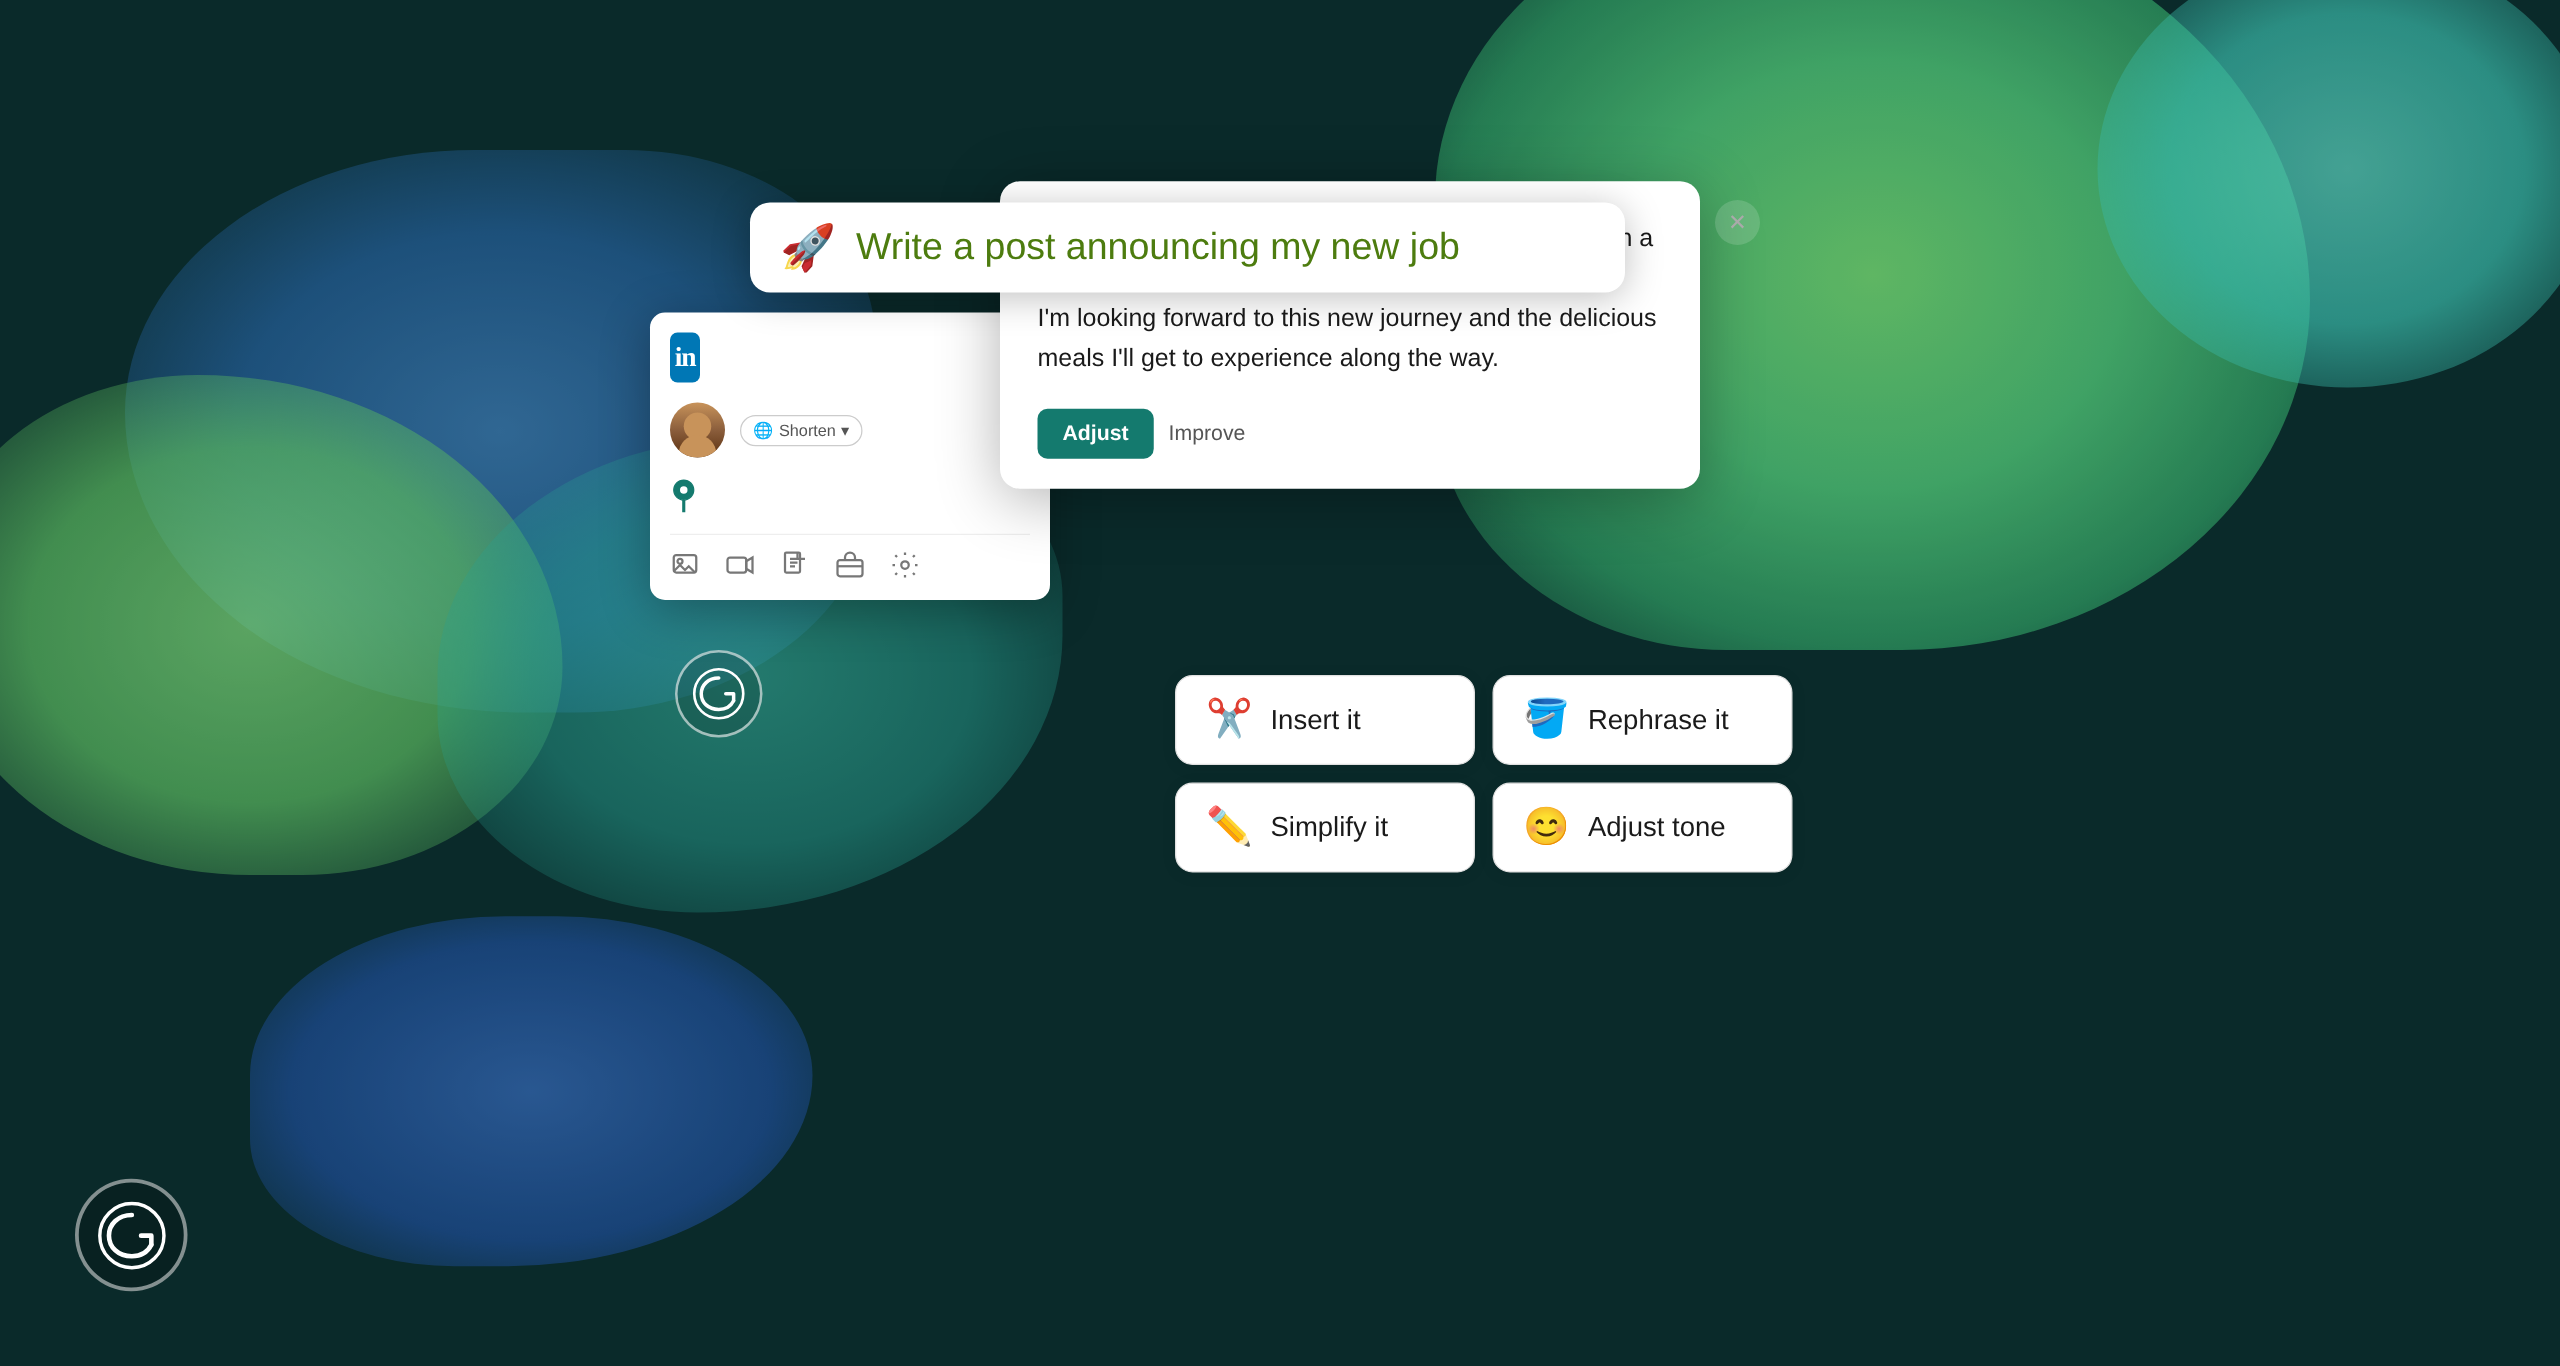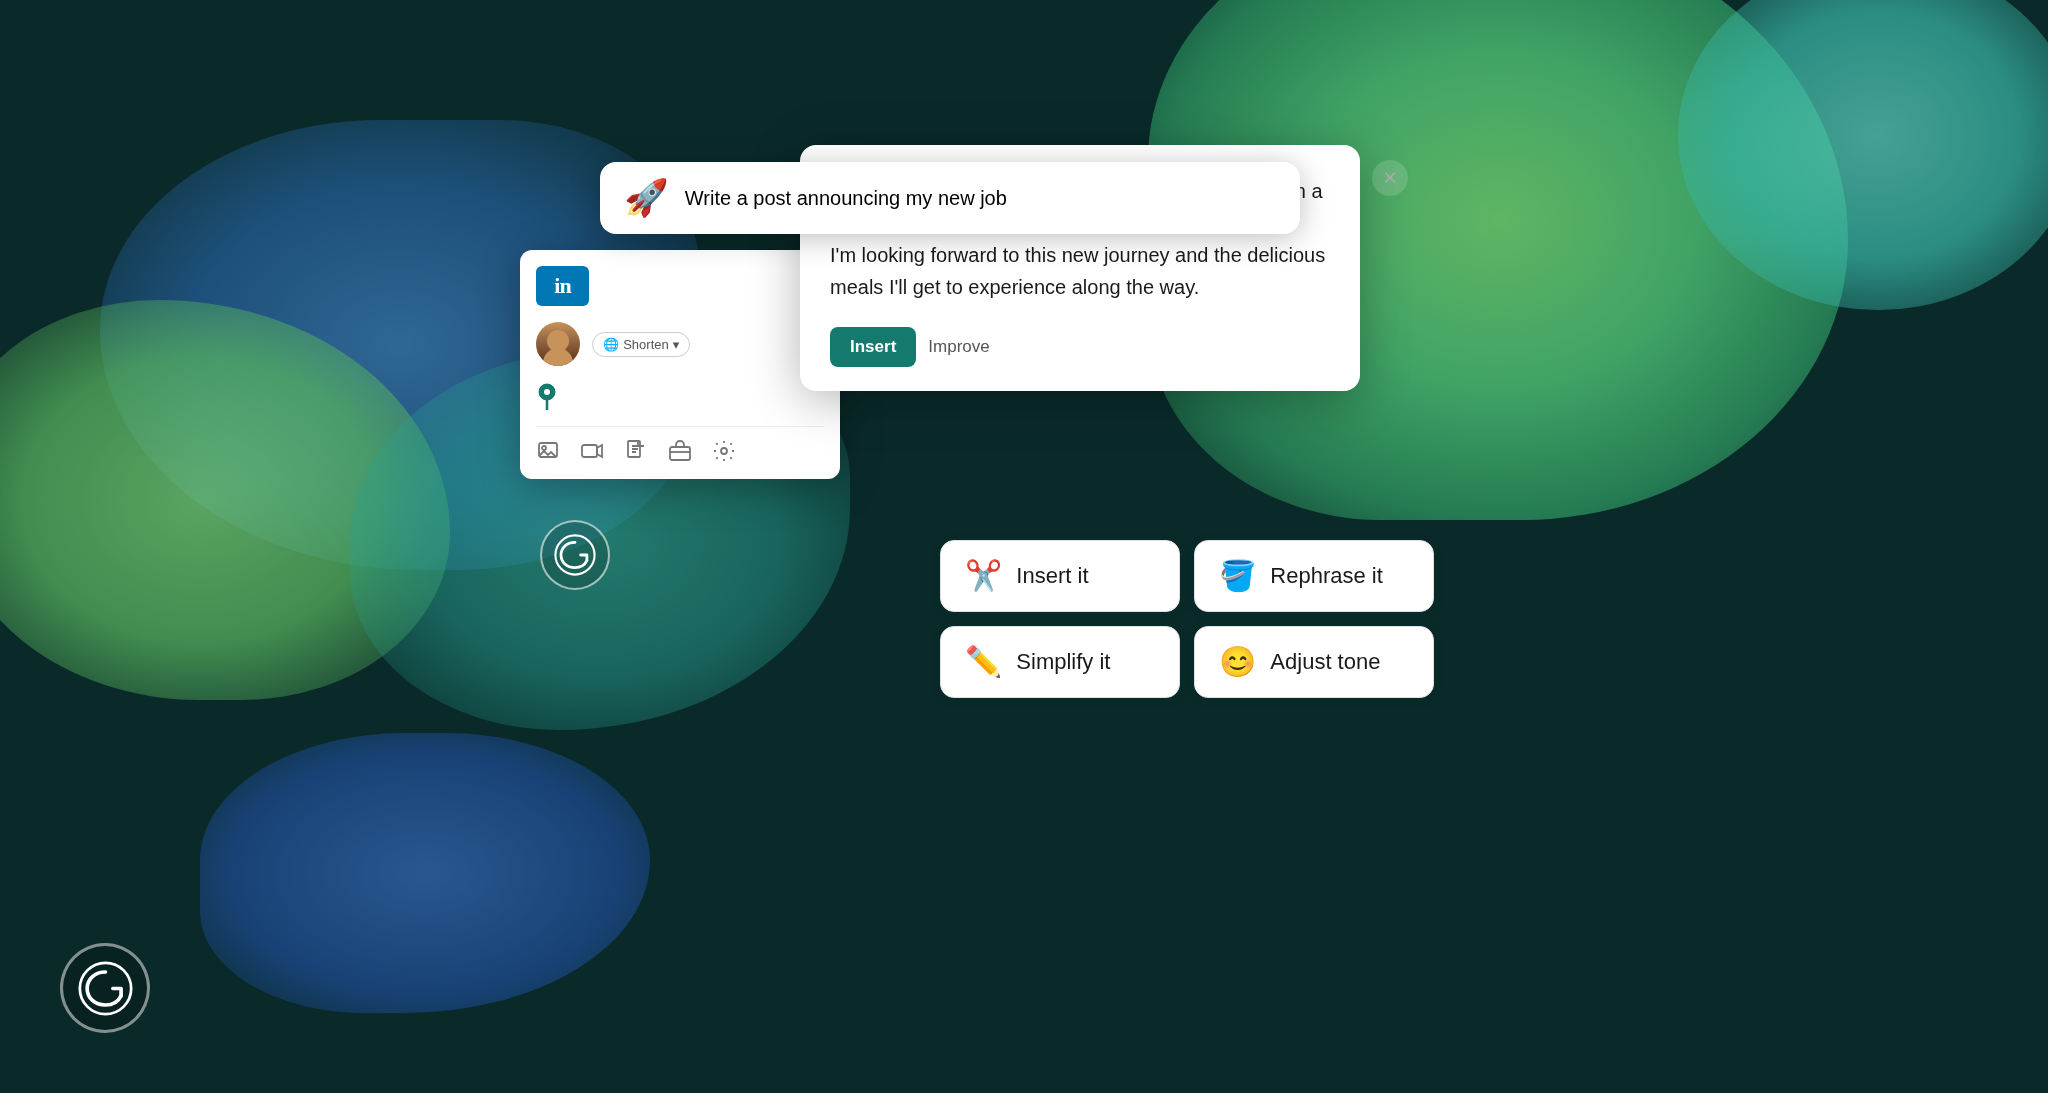--- a/index.html
+++ b/index.html
@@ -132,21 +132,21 @@
       box-shadow: 0 8px 40px rgba(0,0,0,0.3);
     }
 
     .linkedin-header {
       display: flex;
       align-items: center;
       margin-bottom: 16px;
     }
 
     .linkedin-icon {
-      width: 53px;
+      width: 24px;
       height: 40px;
       background: #0077b5;
       border-radius: 6px;
       display: flex;
       align-items: center;
       justify-content: center;
       color: white;
       font-weight: 900;
       font-size: 22px;
       font-family: Georgia, serif;
@@ -234,22 +234,22 @@
       box-shadow: 0 4px 30px rgba(0,0,0,0.25);
       z-index: 10;
     }
 
     .prompt-emoji {
       font-size: 36px;
       line-height: 1;
     }
 
     .prompt-text {
-      font-size: 20px;
-      color: #000000;
+      font-size: 30px;
+      color: #4d7c0f;
       font-weight: 400;
       text-align: right;
     }
 
     
     .response-panel {
       position: absolute;
       top: 145px;
       left: 800px;
       width: 560px;
@@ -433,21 +433,21 @@
 </div>
 
 <button class="close-btn">✕</button>
 
 <div class="response-panel">
   <div class="response-text">
     <p>I am thrilled to announce that I have recently taken on a new role as a food critic!</p>
     <p>I'm looking forward to this new journey and the delicious meals I'll get to experience along the way.</p>
   </div>
   <div class="response-actions">
-    <button class="btn-insert">Insert</button>
+    <button class="btn-insert">Adjust</button>
     <button class="btn-rephrase">Improve</button>
   </div>
 </div>
 
 <div class="suggestions-grid">
   <button class="suggestion-btn">
     <span class="suggestion-emoji">✂️</span>
     <span>Insert it</span>
   </button>
   <button class="suggestion-btn">

